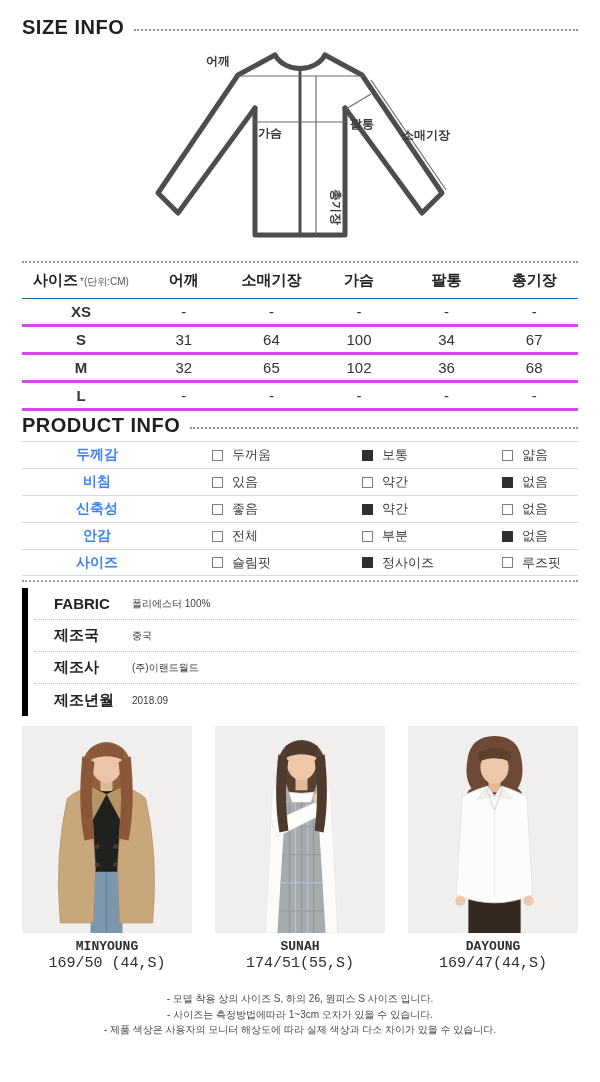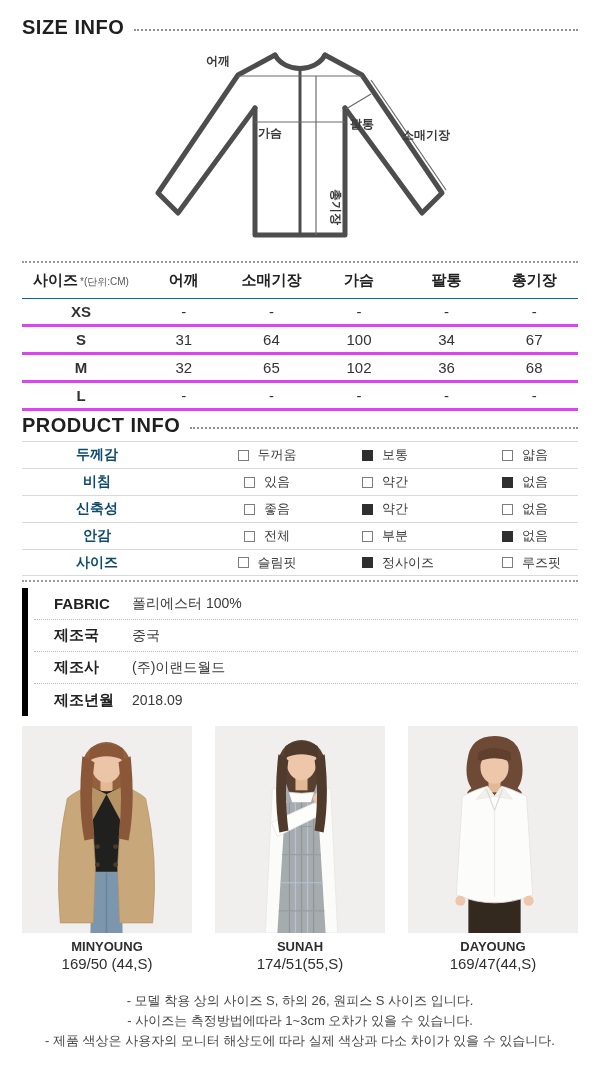--- a/index.html
+++ b/index.html
@@ -27,45 +27,45 @@
   .scol  { flex:1; text-align:center; }
   .srow.head .scol, .srow.head .scol1 { font-weight:bold; font-size:15px; color:#222; }
   .srow .scol, .srow .scol1 { font-size:15px; color:#333; }
   .srow .scol1 { font-weight:bold; }
   .unit-note { font-size:10px; color:#555; font-weight:normal; margin-left:2px; }
 
   
   .pi-table { margin-top:4px; }
   .pi-row { display:flex; align-items:center; height:27px; border-top:1px solid #d9d9d9; }
   .pi-row:last-child { border-bottom:1px solid #d9d9d9; }
-  .pi-label { width:150px; text-align:center; font-weight:bold; font-size:14px; color:#0c4a6e; }
+  .pi-label { width:150px; text-align:center; font-weight:bold; font-size:14px; color:#3b82f6; }
   .pi-opt { display:flex; align-items:center; font-size:13px; color:#3d3d3d; }
-  .pi-opt.o1 { width:150px; padding-left:40px;justify-content:center; }
+  .pi-opt.o1 { width:150px; padding-left:40px; }
   .pi-opt.o2 { width:145px; padding-left:40px; }
   .pi-opt.o3 { width:111px; padding-left:35px; }
   .chk { width:11px; height:11px; border:1px solid #7d7d7d; background:#fff; margin-right:9px; flex:0 0 auto; }
   .chk.checked { background:#2f2f2f; border-color:#2f2f2f; }
 
   
   .fabric { margin-top:6px; border-left:6px solid #000000; }
   .f-row { display:flex; align-items:center; height:32px; border-bottom:1px dotted #bdbdbd; margin-left:6px; }
   .f-row:last-child { border-bottom:none; }
   .f-label { width:88px; padding-left:20px; font-weight:bold; font-size:15px; color:#222; }
-  .f-value { font-size:14px; color:#3a3a3a; padding-left:10px;text-align:right; }
+  .f-value { font-size:10px; color:#3a3a3a; padding-left:10px;text-align:right; }
 
   
   .models { display:flex; justify-content:space-between; margin-top:10px; }
-  .model { width:170px; }
+  .model { width:170px;font-family:Liberation Mono, monospace; }
   .photo { width:170px; height:207px; background:#f0efee; overflow:hidden; }
   .caption { text-align:center; margin-top:6px; line-height:1.25; }
   .m-name { font-size:13px; font-weight:bold; color:#2e2e2e; }
   .m-spec { font-size:15px; color:#2e2e2e; }
 
   
-  .notes { margin-top:17px; text-align:center; font-size:13px; color:#474747; line-height:1.55; }
+  .notes { margin-top:17px; text-align:center; font-size:10px; color:#474747; line-height:1.55; }
 </style>
 </head>
 <body>
 
 <div class="page">
 
   <div class="sec-title">
     <h2>SIZE INFO</h2>
     <div class="dotline"></div>
   </div>

